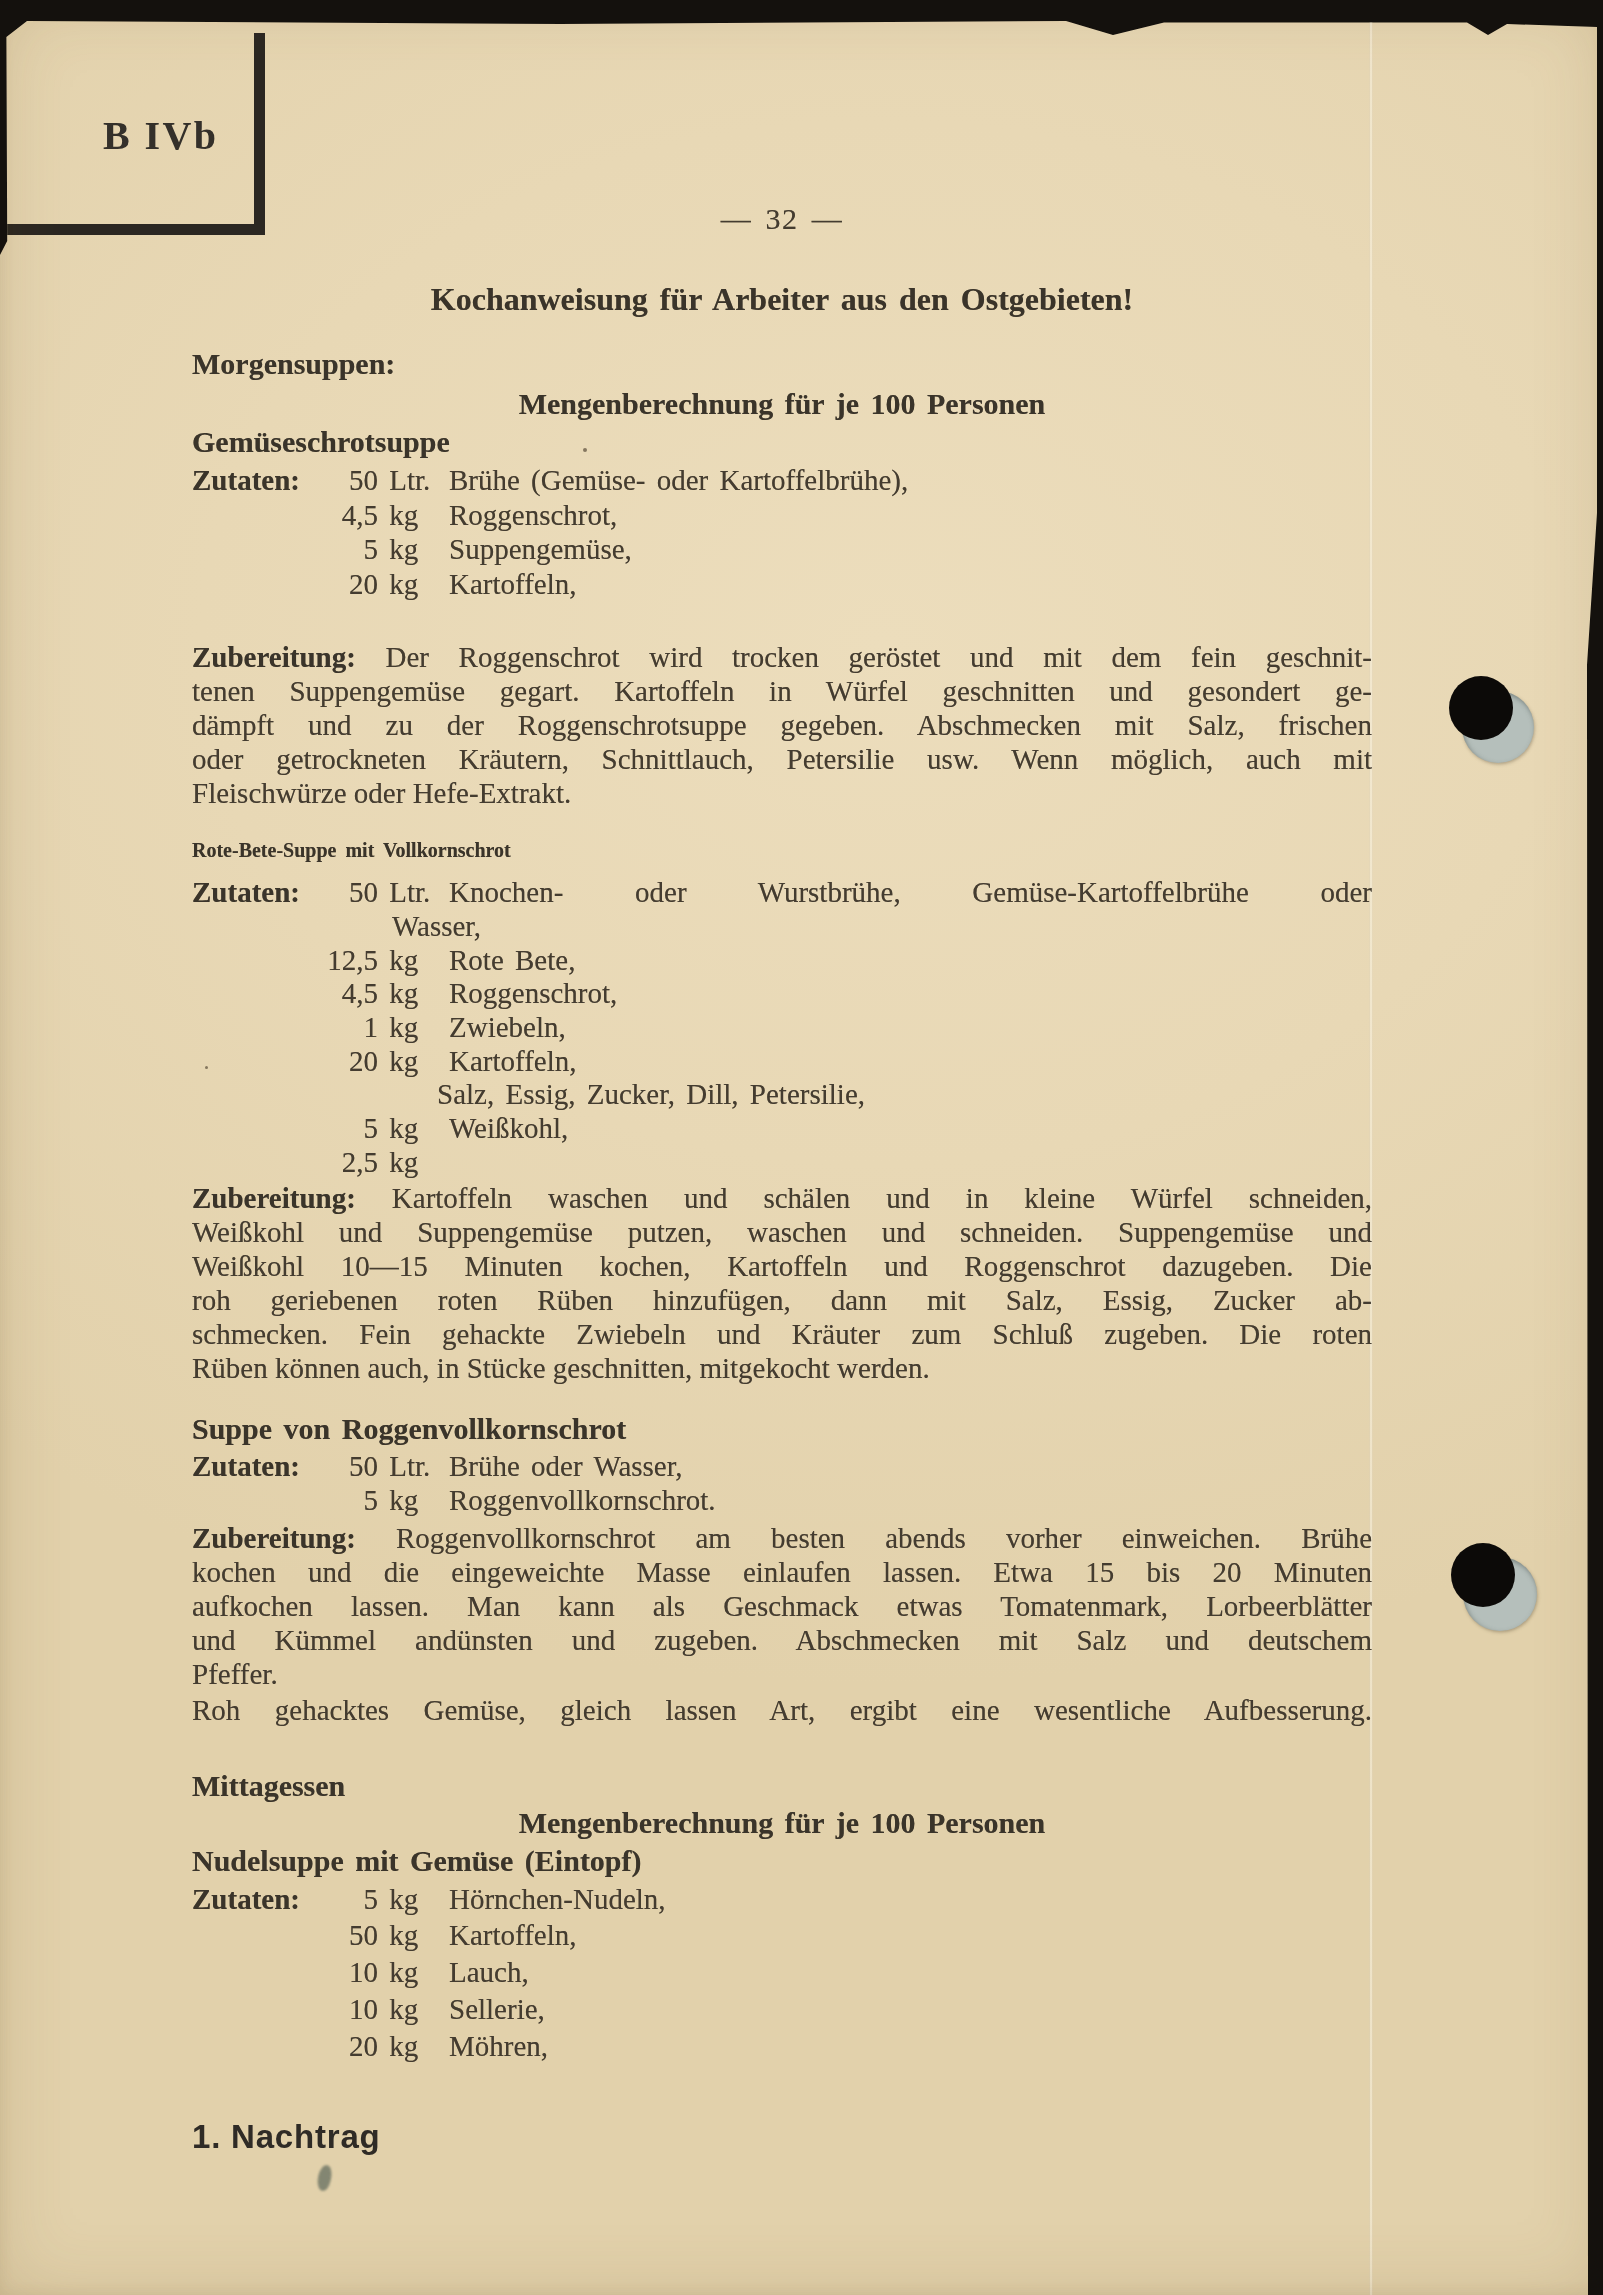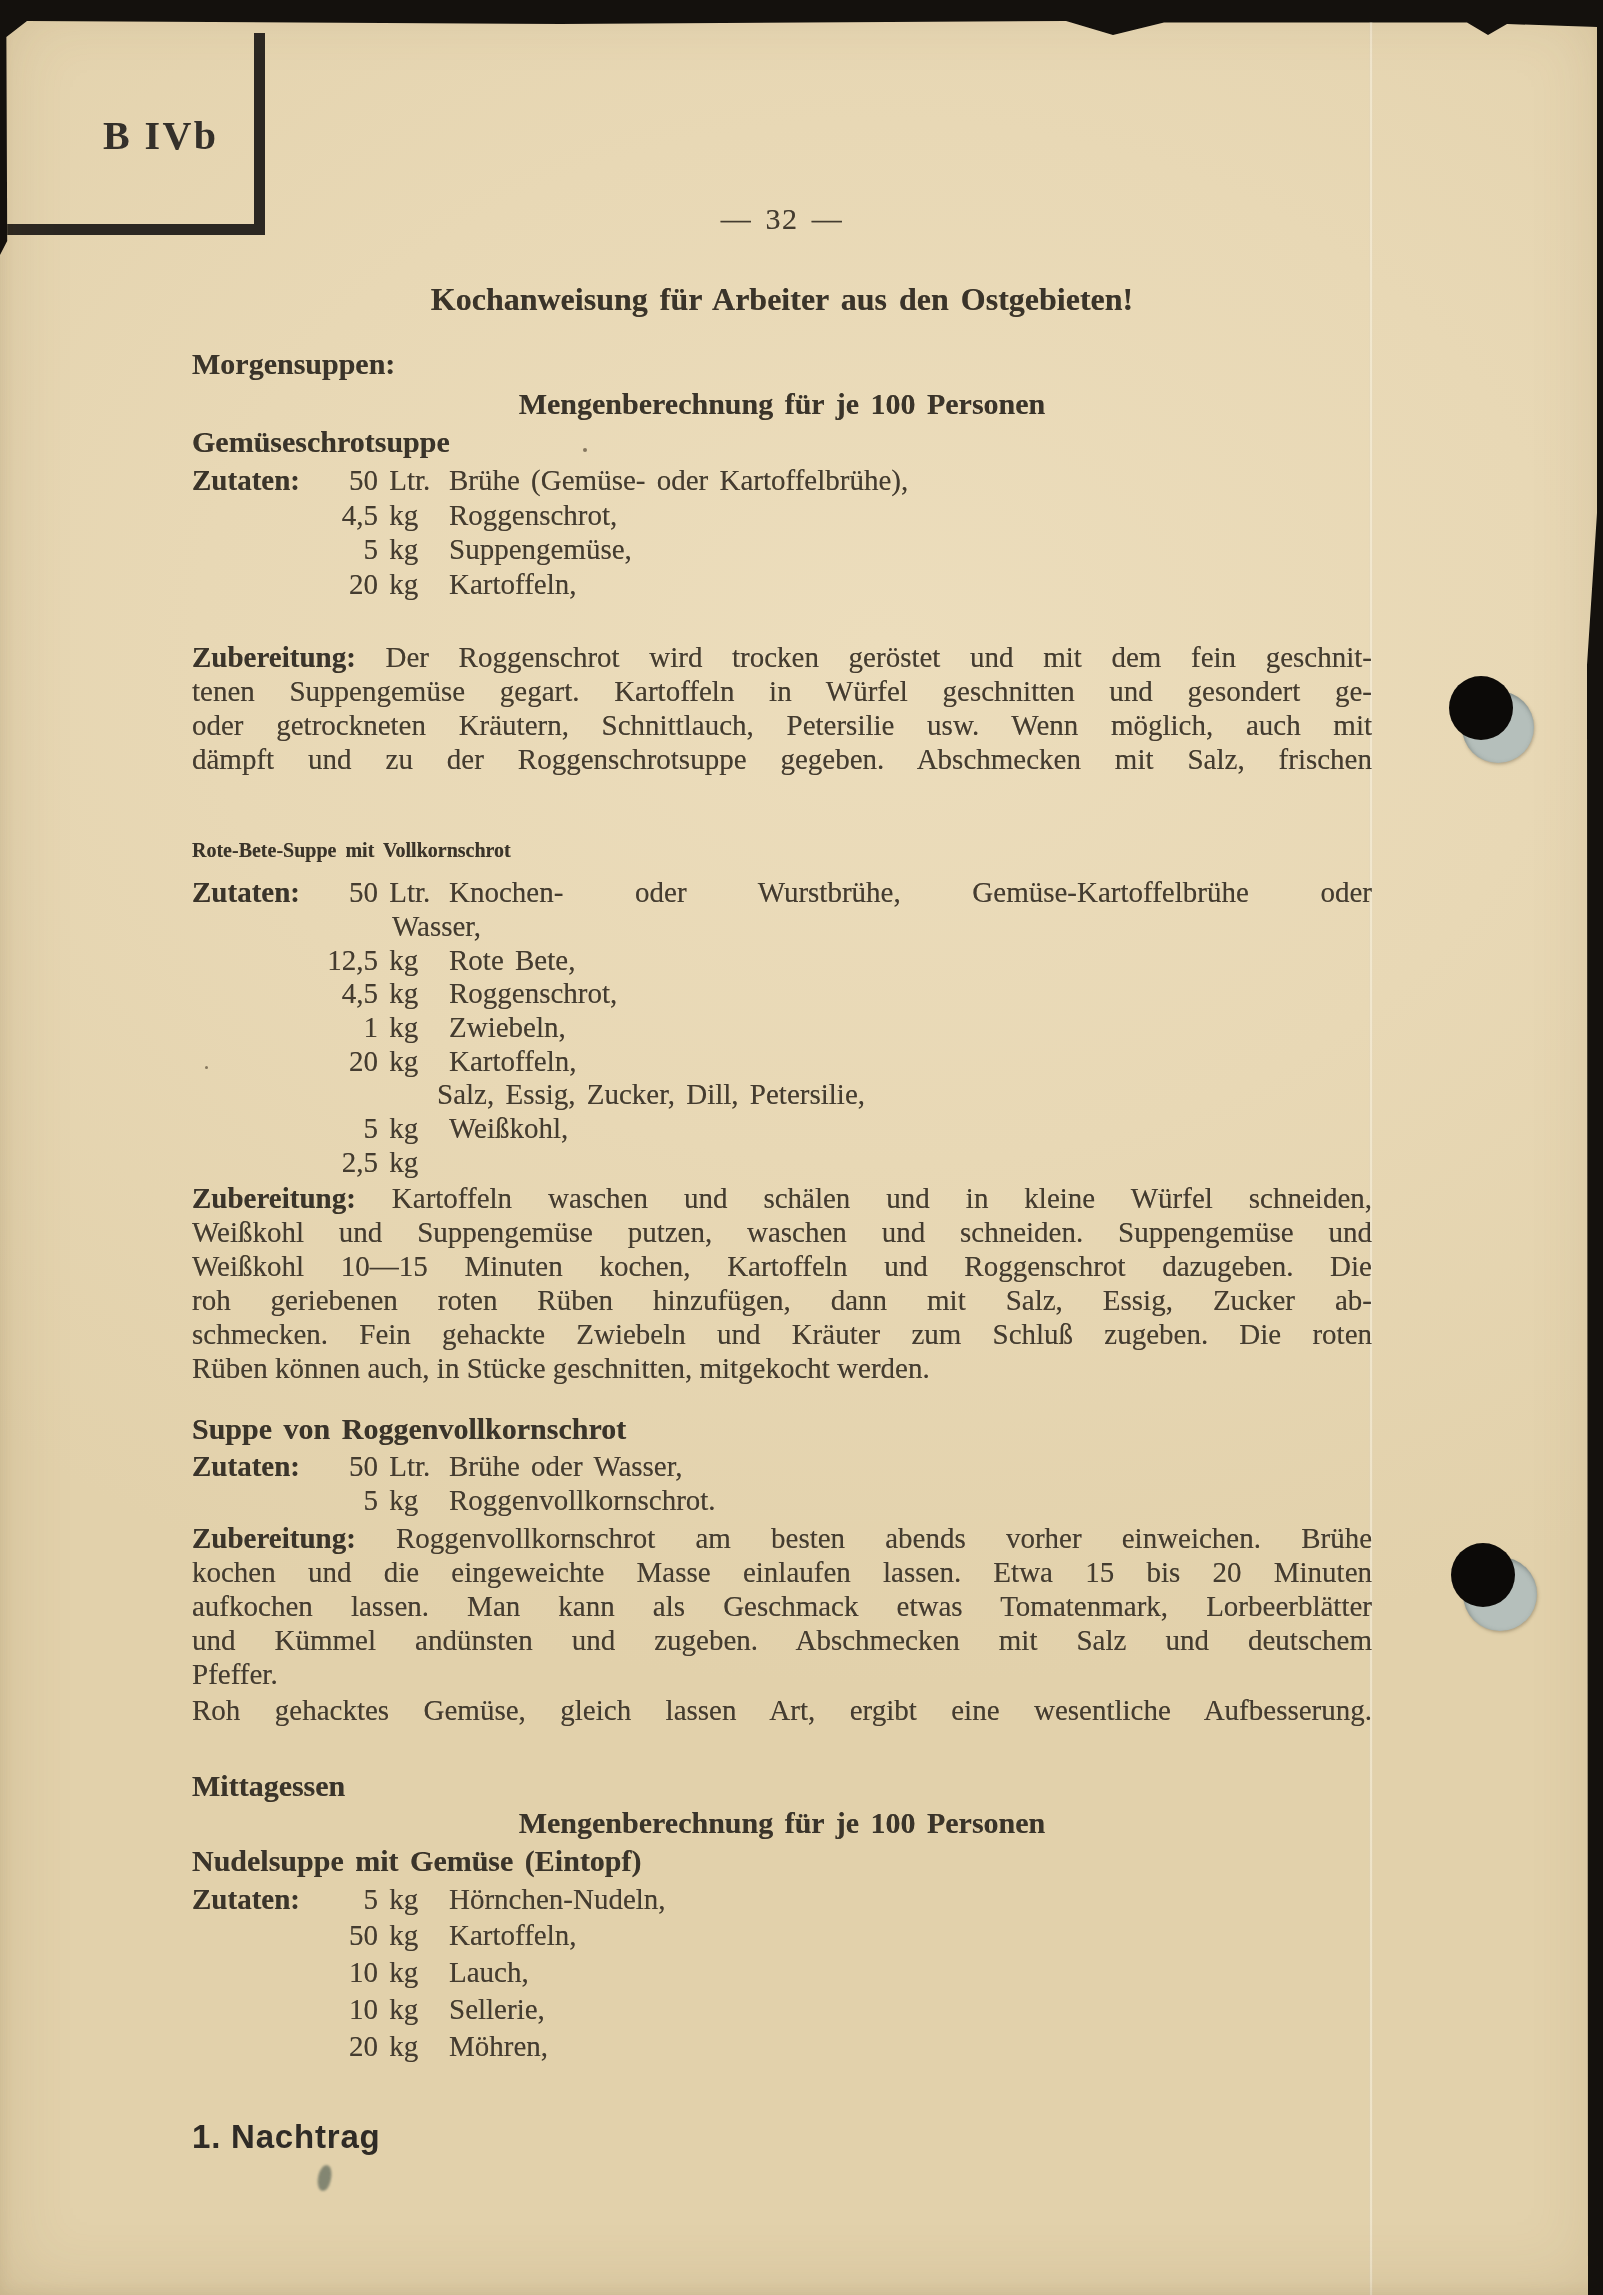--- a/index.html
+++ b/index.html
@@ -116,22 +116,23 @@
     <div class="ing" style="top:568px">
       <span class="c1"></span>
         <span class="c2">20</span>
       <span class="c3">kg</span>
       <span class="c4">Kartoffeln,</span>
     </div>
 
     <div class="para" style="top:640px">
       <div class="pl"><span class="b">Zubereitung:</span> <span>Der Roggenschrot wird trocken geröstet und mit dem fein geschnit-</span></div>
       <div class="pl">tenen Suppengemüse gegart. Kartoffeln in Würfel geschnitten und gesondert ge-</div>
+      <div class="pl">dämpft und zu der Roggenschrotsuppe gegeben. Abschmecken mit Salz, frischen</div>
       <div class="pl">oder getrockneten Kräutern, Schnittlauch, Petersilie usw. Wenn möglich, auch mit</div>
-      <div class="pl">dämpft und zu der Roggenschrotsuppe gegeben. Abschmecken mit Salz, frischen</div>
+      <div class="pl last">Fleischwürze oder Hefe-Extrakt.</div>
     </div>
 
     <div class="t b" style="left:192px; top:839px; font-size:20px">Rote-Bete-Suppe mit Vollkornschrot</div>
 
     <div class="ing" style="top:876px">
       <span class="c1 b">Zutaten:</span>
       <span class="c2">50</span>
       <span class="c3">Ltr.</span>
       <span class="c4 jn">Knochen- oder Wurstbrühe, Gemüse-Kartoffelbrühe oder</span>
     </div>

